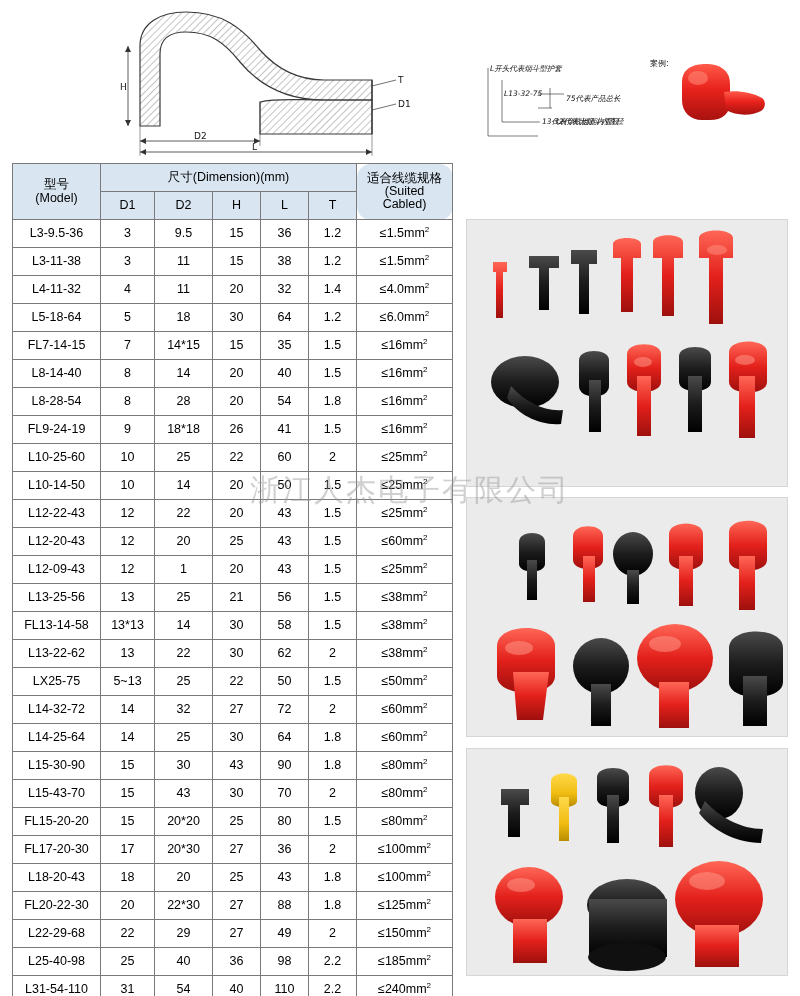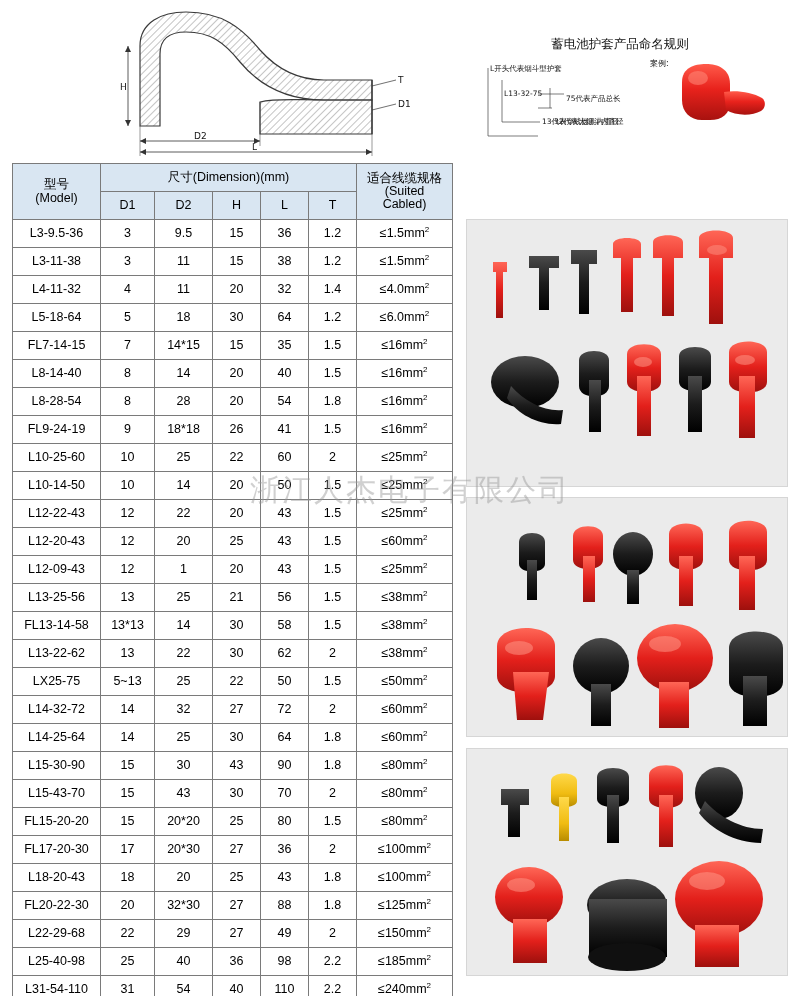--- a/index.html
+++ b/index.html
@@ -37,21 +37,21 @@
     font-family: "DejaVu Sans", sans-serif;
   }
   .naming-block {
     position: absolute;
     left: 480px; top: 58px;
     width: 190px; height: 95px;
     font-size: 7.5px;
     color: #111;
     font-family: "DejaVu Sans", sans-serif;
   }
-  .naming-line { position: absolute; white-space: nowrap; }
+  .naming-line { position: absolute; white-space: nowrap; font-style: italic; }
   .nl0 { left: 10px; top: 6px; }
   .nl1 { left: 24px; top: 31px; }
   .nl2 { left: 86px; top: 36px; }
   .nl3 { left: 74px; top: 59px; }
   .nl4 { left: 62px; top: 59px; }
   .sample-label {
     position: absolute;
     left: 650px; top: 58px;
     font-size: 8px;
     color: #111;
@@ -93,21 +93,21 @@
   .col-d1 { width: 54px; }
   .col-d2 { width: 58px; }
   .col-h  { width: 48px; }
   .col-l  { width: 48px; }
   .col-t  { width: 48px; }
   .col-cab { width: 96px; }
   td.model-cell { font-size: 13px; }
   td.cab-cell { font-size: 12.5px; white-space: nowrap; }
   td.cab-cell sup { font-size: 8px; vertical-align: super; }
   .hdr-model { line-height: 1.25; font-size: 12.5px; }
-  .hdr-cab { line-height: 1.2; font-size: 11.5px; }
+  .hdr-cab { line-height: 1.2; font-size: 11.5px; border-radius: 14px; }
 
   
   .watermark {
     position: absolute;
     left: 100px; top: 470px;
     width: 620px;
     font-size: 30px;
     color: rgba(150,150,150,0.45);
     font-family: "DejaVu Sans", sans-serif;
     letter-spacing: 2px;
@@ -185,21 +185,20 @@
         <line x1="150" y1="96" x2="150" y2="140" stroke="#333" stroke-width="0.5"></line>
         <line x1="262" y1="128" x2="262" y2="150" stroke="#333" stroke-width="0.5"></line>
         <text x="10" y="84" font-size="9" fill="#111" font-family="DejaVu Sans">H</text>
         <text x="84" y="133" font-size="9" fill="#111" font-family="DejaVu Sans">D2</text>
         <text x="142" y="144" font-size="9" fill="#111" font-family="DejaVu Sans">L</text>
         <text x="288" y="77" font-size="9" fill="#111" font-family="DejaVu Sans">T</text>
         <text x="288" y="101" font-size="9" fill="#111" font-family="DejaVu Sans">D1</text>
       </svg>
     </div>
 
-    <div class="naming-title">蓄电池护套产品命名规则</div>
 
     <div class="naming-block">
       <svg width="190" height="95" viewBox="0 0 190 95" style="position:absolute;left:0;top:0;">
         <line x1="8" y1="10" x2="8" y2="78" stroke="#444" stroke-width="0.7"></line>
         <line x1="8" y1="78" x2="58" y2="78" stroke="#444" stroke-width="0.7"></line>
         <line x1="22" y1="22" x2="22" y2="64" stroke="#444" stroke-width="0.7"></line>
         <line x1="22" y1="64" x2="60" y2="64" stroke="#444" stroke-width="0.7"></line>
         <line x1="70" y1="30" x2="70" y2="50" stroke="#444" stroke-width="0.7"></line>
         <line x1="70" y1="50" x2="70" y2="50" stroke="#444" stroke-width="0.7"></line>
         <line x1="58" y1="36" x2="84" y2="36" stroke="#444" stroke-width="0.7"></line>
@@ -477,21 +476,21 @@
             <td>18</td>
             <td>20</td>
             <td>25</td>
             <td>43</td>
             <td>1.8</td>
             <td class="cab-cell"><span>≤100mm</span><sup>2</sup></td>
           </tr>
           <tr>
             <td class="model-cell">FL20-22-30</td>
             <td>20</td>
-            <td>32*30</td>
+            <td>22*30</td>
             <td>27</td>
             <td>88</td>
             <td>1.8</td>
             <td class="cab-cell"><span>≤125mm</span><sup>2</sup></td>
           </tr>
           <tr>
             <td class="model-cell">L22-29-68</td>
             <td>22</td>
             <td>29</td>
             <td>27</td>

